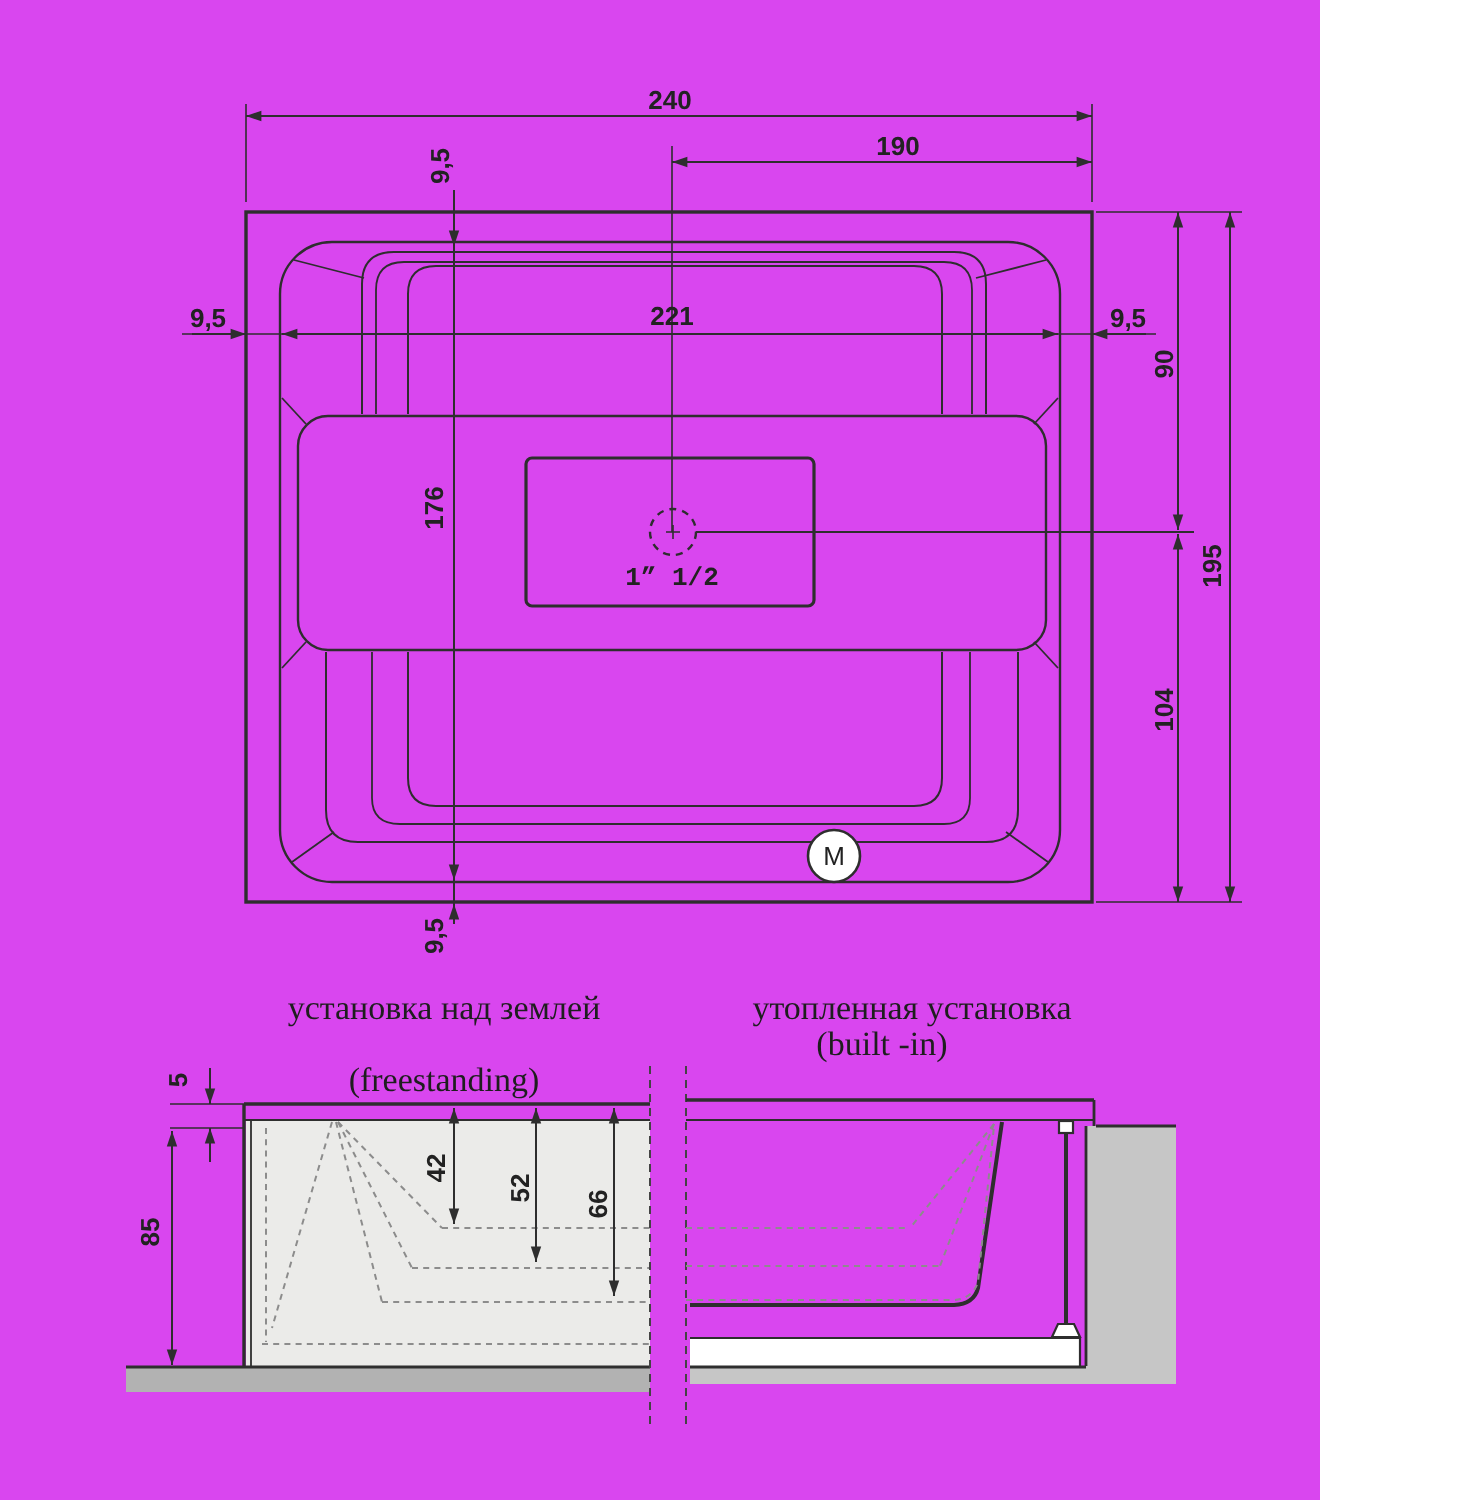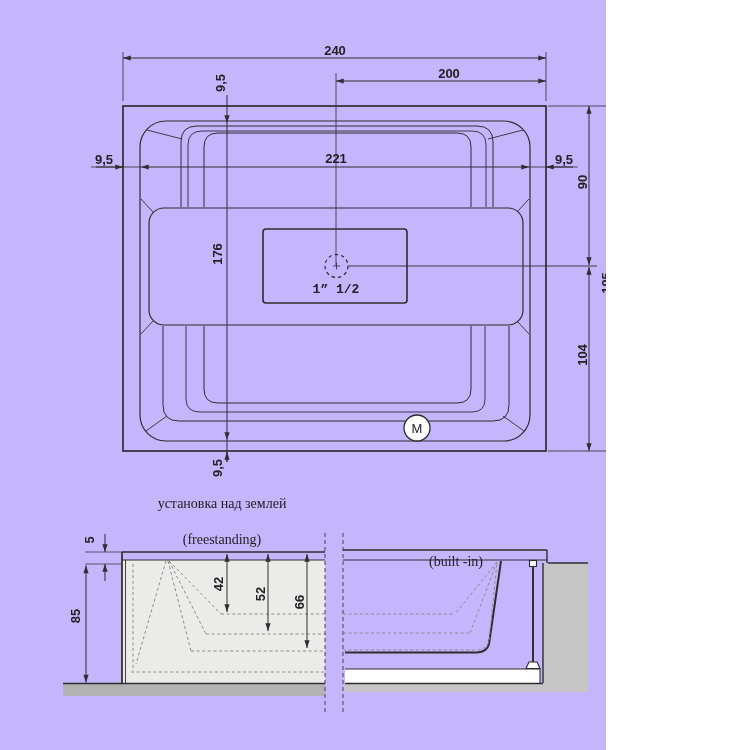--- a/index.html
+++ b/index.html
@@ -1,24 +1,24 @@
 <!DOCTYPE html>
 <html><head>
 <meta charset="utf-8">
 <style>
   html,body{margin:0;padding:0;background:#fff;}
-  #canvas{position:relative;width:606px;height:750px;background:#c4b5fd;overflow:hidden;
+  #canvas{position:relative;width:660px;height:750px;background:#d946ef;overflow:hidden;
           font-family:"Liberation Sans","DejaVu Sans",sans-serif;}
   svg{position:absolute;left:0;top:0;}
   .dim{position:absolute;transform:translate(-50%,-50%);font-size:13px;font-weight:bold;
        color:#222;white-space:nowrap;line-height:1;}
   .dimv{position:absolute;transform:translate(-50%,-50%) rotate(-90deg);font-size:13px;
         font-weight:bold;color:#222;white-space:nowrap;line-height:1;}
   .title{position:absolute;transform:translate(-50%,-50%);font-family:"Liberation Serif","DejaVu Serif",serif;
-         font-size:14px;color:#1e1e1e;white-space:nowrap;line-height:1;}
+         font-size:17px;color:#1e1e1e;white-space:nowrap;line-height:1;}
   .plain{position:absolute;transform:translate(-50%,-50%);font-size:13px;color:#222;
          white-space:nowrap;line-height:1;}
 </style>
 </head>
 <body>
 
 <div id="canvas">
 
   <svg width="738" height="750" viewBox="0 0 738 750">
     <defs>
@@ -163,36 +163,37 @@
         <path d="M343,614 L455,614"></path>
           <path d="M497,562 L455,614"></path>
         <path d="M343,633 L470,633"></path>
           <path d="M497,562 L470,633"></path>
         <path d="M343,650 L476,650 Q486,650 489,641 L497,563"></path>
       </g>
     </g>
   </svg>
 
   <div class="dim" style="left:335px;top:50px;">240</div>
-  <div class="dim" style="left:449px;top:73px;">200</div>
+  <div class="dim" style="left:449px;top:73px;">190</div>
   <div class="dimv" style="left:220px;top:83px;">9,5</div>
   <div class="dim" style="left:336px;top:158px;">221</div>
   <div class="dim" style="left:104px;top:159px;">9,5</div>
   <div class="dim" style="left:564px;top:159px;">9,5</div>
   <div class="dimv" style="left:217px;top:254px;">176</div>
   <div class="dimv" style="left:217px;top:468px;">9,5</div>
   <div class="dimv" style="left:582px;top:182px;">90</div>
   <div class="dimv" style="left:606px;top:283px;">195</div>
   <div class="dimv" style="left:582px;top:355px;">104</div>
   <div class="dim" style="left:336px;top:289px;font-family:Liberation Mono, monospace;">1” 1/2</div>
   <div class="plain" style="left:417px;top:428px;">M</div>
 
   <div class="title" style="left:222px;top:504px;">установка над землей</div>
   <div class="title" style="left:222px;top:540px;">(freestanding)</div>
-  <div class="title" style="left:456px;top:522px;margin-top:40px;">(built -in)</div>
+  <div class="title" style="left:456px;top:504px;">утопленная установка</div>
+  <div class="title" style="left:441px;top:522px;">(built -in)</div>
 
   <div class="dimv" style="left:89px;top:540px;">5</div>
   <div class="dimv" style="left:75px;top:616px;">85</div>
   <div class="dimv" style="left:218px;top:584px;">42</div>
   <div class="dimv" style="left:260px;top:594px;">52</div>
   <div class="dimv" style="left:299px;top:602px;">66</div>
 
 </div>
 
 </body></html>

